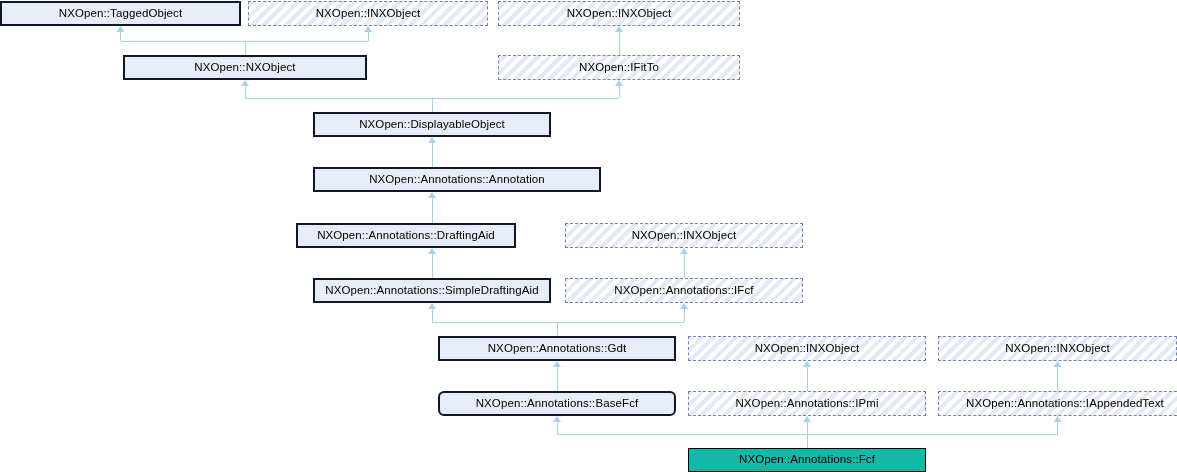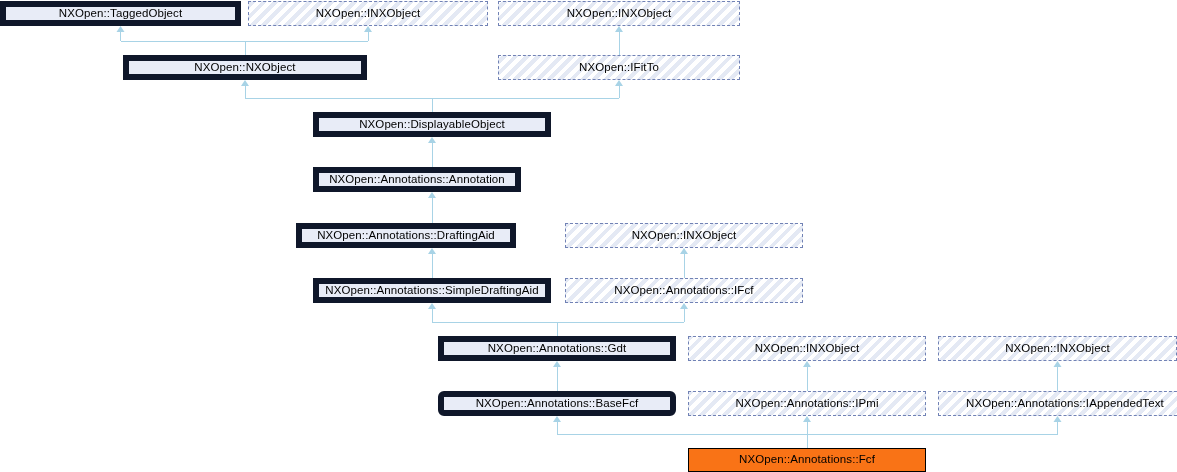--- a/index.html
+++ b/index.html
@@ -32,35 +32,35 @@
     align-items: center;
     justify-content: center;
     font-size: 11.5px;
     line-height: 1;
     color: #000000;
     white-space: nowrap;
     letter-spacing: 0.1px;
   }
   .node-class {
     background: #e8ecf7;
-    border: 6px solid #0f172a;
+    border: 2px solid #0f172a;
   }
   .node-abstract {
     border: 1px dashed #7182b5;
     background-color: #f5f7fc;
     background-image: repeating-linear-gradient(
       -45deg,
       #ffffff 0px,
       #ffffff 4px,
       #e4e9f4 4px,
       #e4e9f4 8px
     );
   }
   .node-current {
-    background: #f97316;
+    background: #14b8a6;
     border: 1px solid #000000;
   }
   .node-label {
     position: relative;
     z-index: 2;
     padding: 0 4px;
   }
   .node-abstract .node-label {
     background: transparent;
   }
@@ -125,21 +125,21 @@
       </div>
       <div class="node node-class" style="left: 123px; top: 55px; width: 244px; height: 25px;">
         <span class="node-label">NXOpen::NXObject</span>
       </div>
       <div class="node node-abstract" style="left: 498px; top: 55px; width: 242px; height: 25px;">
         <span class="node-label">NXOpen::IFitTo</span>
       </div>
       <div class="node node-class" style="left: 313px; top: 112px; width: 238px; height: 25px;">
         <span class="node-label">NXOpen::DisplayableObject</span>
       </div>
-      <div class="node node-class" style="left: 313px; top: 167px; width: 208px; height: 25px;">
+      <div class="node node-class" style="left: 313px; top: 167px; width: 288px; height: 25px;">
         <span class="node-label">NXOpen::Annotations::Annotation</span>
       </div>
       <div class="node node-class" style="left: 296px; top: 223px; width: 220px; height: 25px;">
         <span class="node-label">NXOpen::Annotations::DraftingAid</span>
       </div>
       <div class="node node-abstract" style="left: 565px; top: 223px; width: 238px; height: 25px;">
         <span class="node-label">NXOpen::INXObject</span>
       </div>
       <div class="node node-class" style="left: 313px; top: 278px; width: 238px; height: 25px;">
         <span class="node-label">NXOpen::Annotations::SimpleDraftingAid</span>

